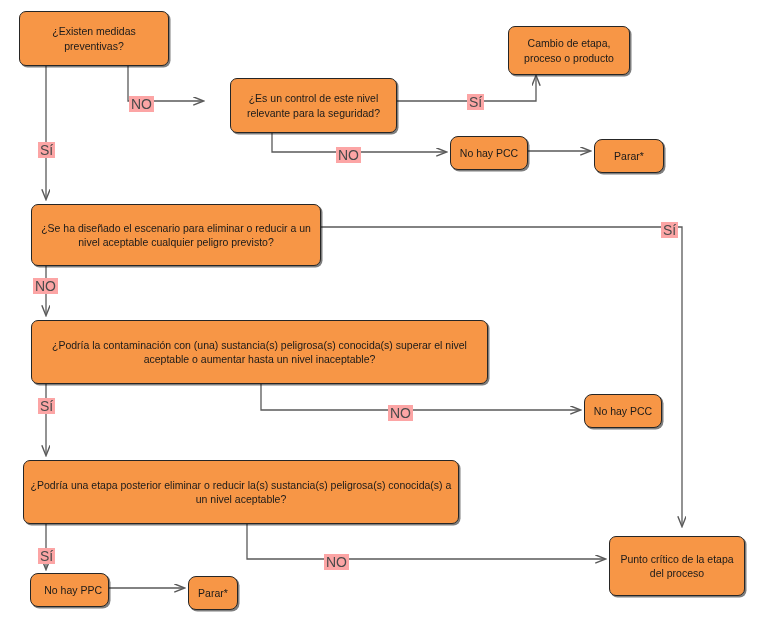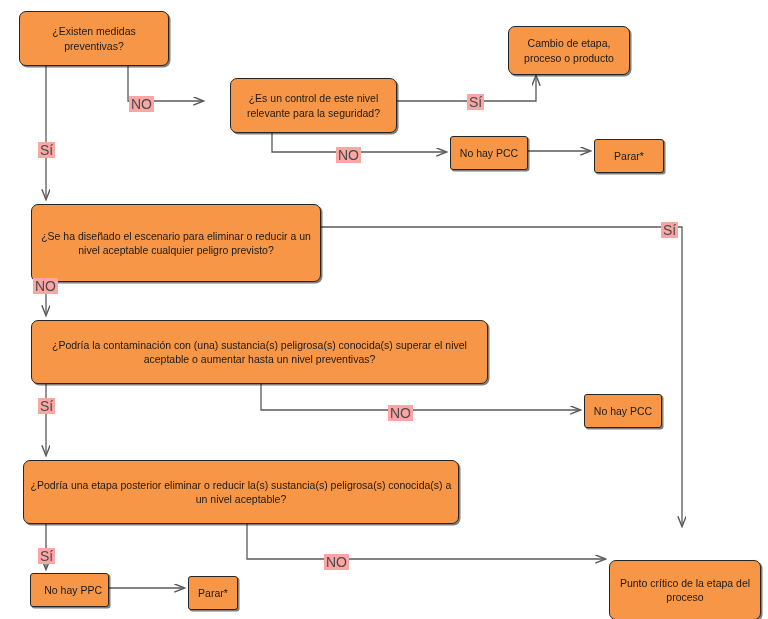--- a/index.html
+++ b/index.html
@@ -34,21 +34,21 @@
     justify-content: center;
     text-align: center;
     color: #1a1a1a;
     font-size: 10.5px;
     line-height: 1.35;
     padding: 16px 6px;
     box-shadow: 1.5px 1.5px 0 rgba(20,20,20,0.55);
     z-index: 2;
   }
   .node.small {
-    border-radius: 3px;
+    border-radius: 8px;
     font-size: 10.5px;
   }
   .edge-label {
     position: absolute;
     font-size: 14px;
     color: #4a4a4a;
     background: #fca5a5;
     padding: 0 2px;
     white-space: nowrap;
     z-index: 3;
@@ -117,45 +117,45 @@
   </div>
 
   <div class="node small" style="left:450px; top:136px; width:78px; height:31px;">
     <span>No hay PCC</span>
   </div>
 
   <div class="node small" style="left:594px; top:139px; width:70px; height:24px;">
     <span>Parar*</span>
   </div>
 
-  <div class="node" style="left:31px; top:204px; width:290px; height:78px;">
+  <div class="node" style="left:31px; top:204px; width:290px; height:62px;">
     <span>¿Se ha diseñado el escenario para eliminar o reducir a un nivel aceptable cualquier peligro previsto?</span>
   </div>
 
   <div class="node" style="left:31px; top:320px; width:457px; height:64px;">
-    <span>¿Podría la contaminación con (una) sustancia(s) peligrosa(s) conocida(s) superar el nivel aceptable o aumentar hasta un nivel preventivas?</span>
+    <span>¿Podría la contaminación con (una) sustancia(s) peligrosa(s) conocida(s) superar el nivel aceptable o aumentar hasta un nivel inaceptable?</span>
   </div>
 
   <div class="node small" style="left:584px; top:394px; width:78px; height:31px;">
     <span>No hay PCC</span>
   </div>
 
   <div class="node" style="left:23px; top:460px; width:436px; height:64px;">
     <span>¿Podría una etapa posterior eliminar o reducir la(s) sustancia(s) peligrosa(s) conocida(s) a un nivel aceptable?</span>
   </div>
 
   <div class="node small" style="left:30px; top:573px; width:79px; height:29px;justify-content:flex-end;">
     <span>No hay PPC</span>
   </div>
 
   <div class="node small" style="left:188px; top:576px; width:50px; height:23px;">
     <span>Parar*</span>
   </div>
 
-  <div class="node" style="left:609px; top:560px; width:152px; height:60px;">
+  <div class="node" style="left:609px; top:536px; width:136px; height:60px;">
     <span>Punto crítico de la etapa del proceso</span>
   </div>
 
   <span class="edge-label" style="left:129px; top:96px;">NO</span>
   <span class="edge-label" style="left:38px; top:142px;">Sí</span>
   <span class="edge-label" style="left:467px; top:94px;">Sí</span>
   <span class="edge-label" style="left:336px; top:147px;">NO</span>
   <span class="edge-label" style="left:661px; top:222px;">Sí</span>
   <span class="edge-label" style="left:33px; top:278px;">NO</span>
   <span class="edge-label" style="left:388px; top:405px;">NO</span>

